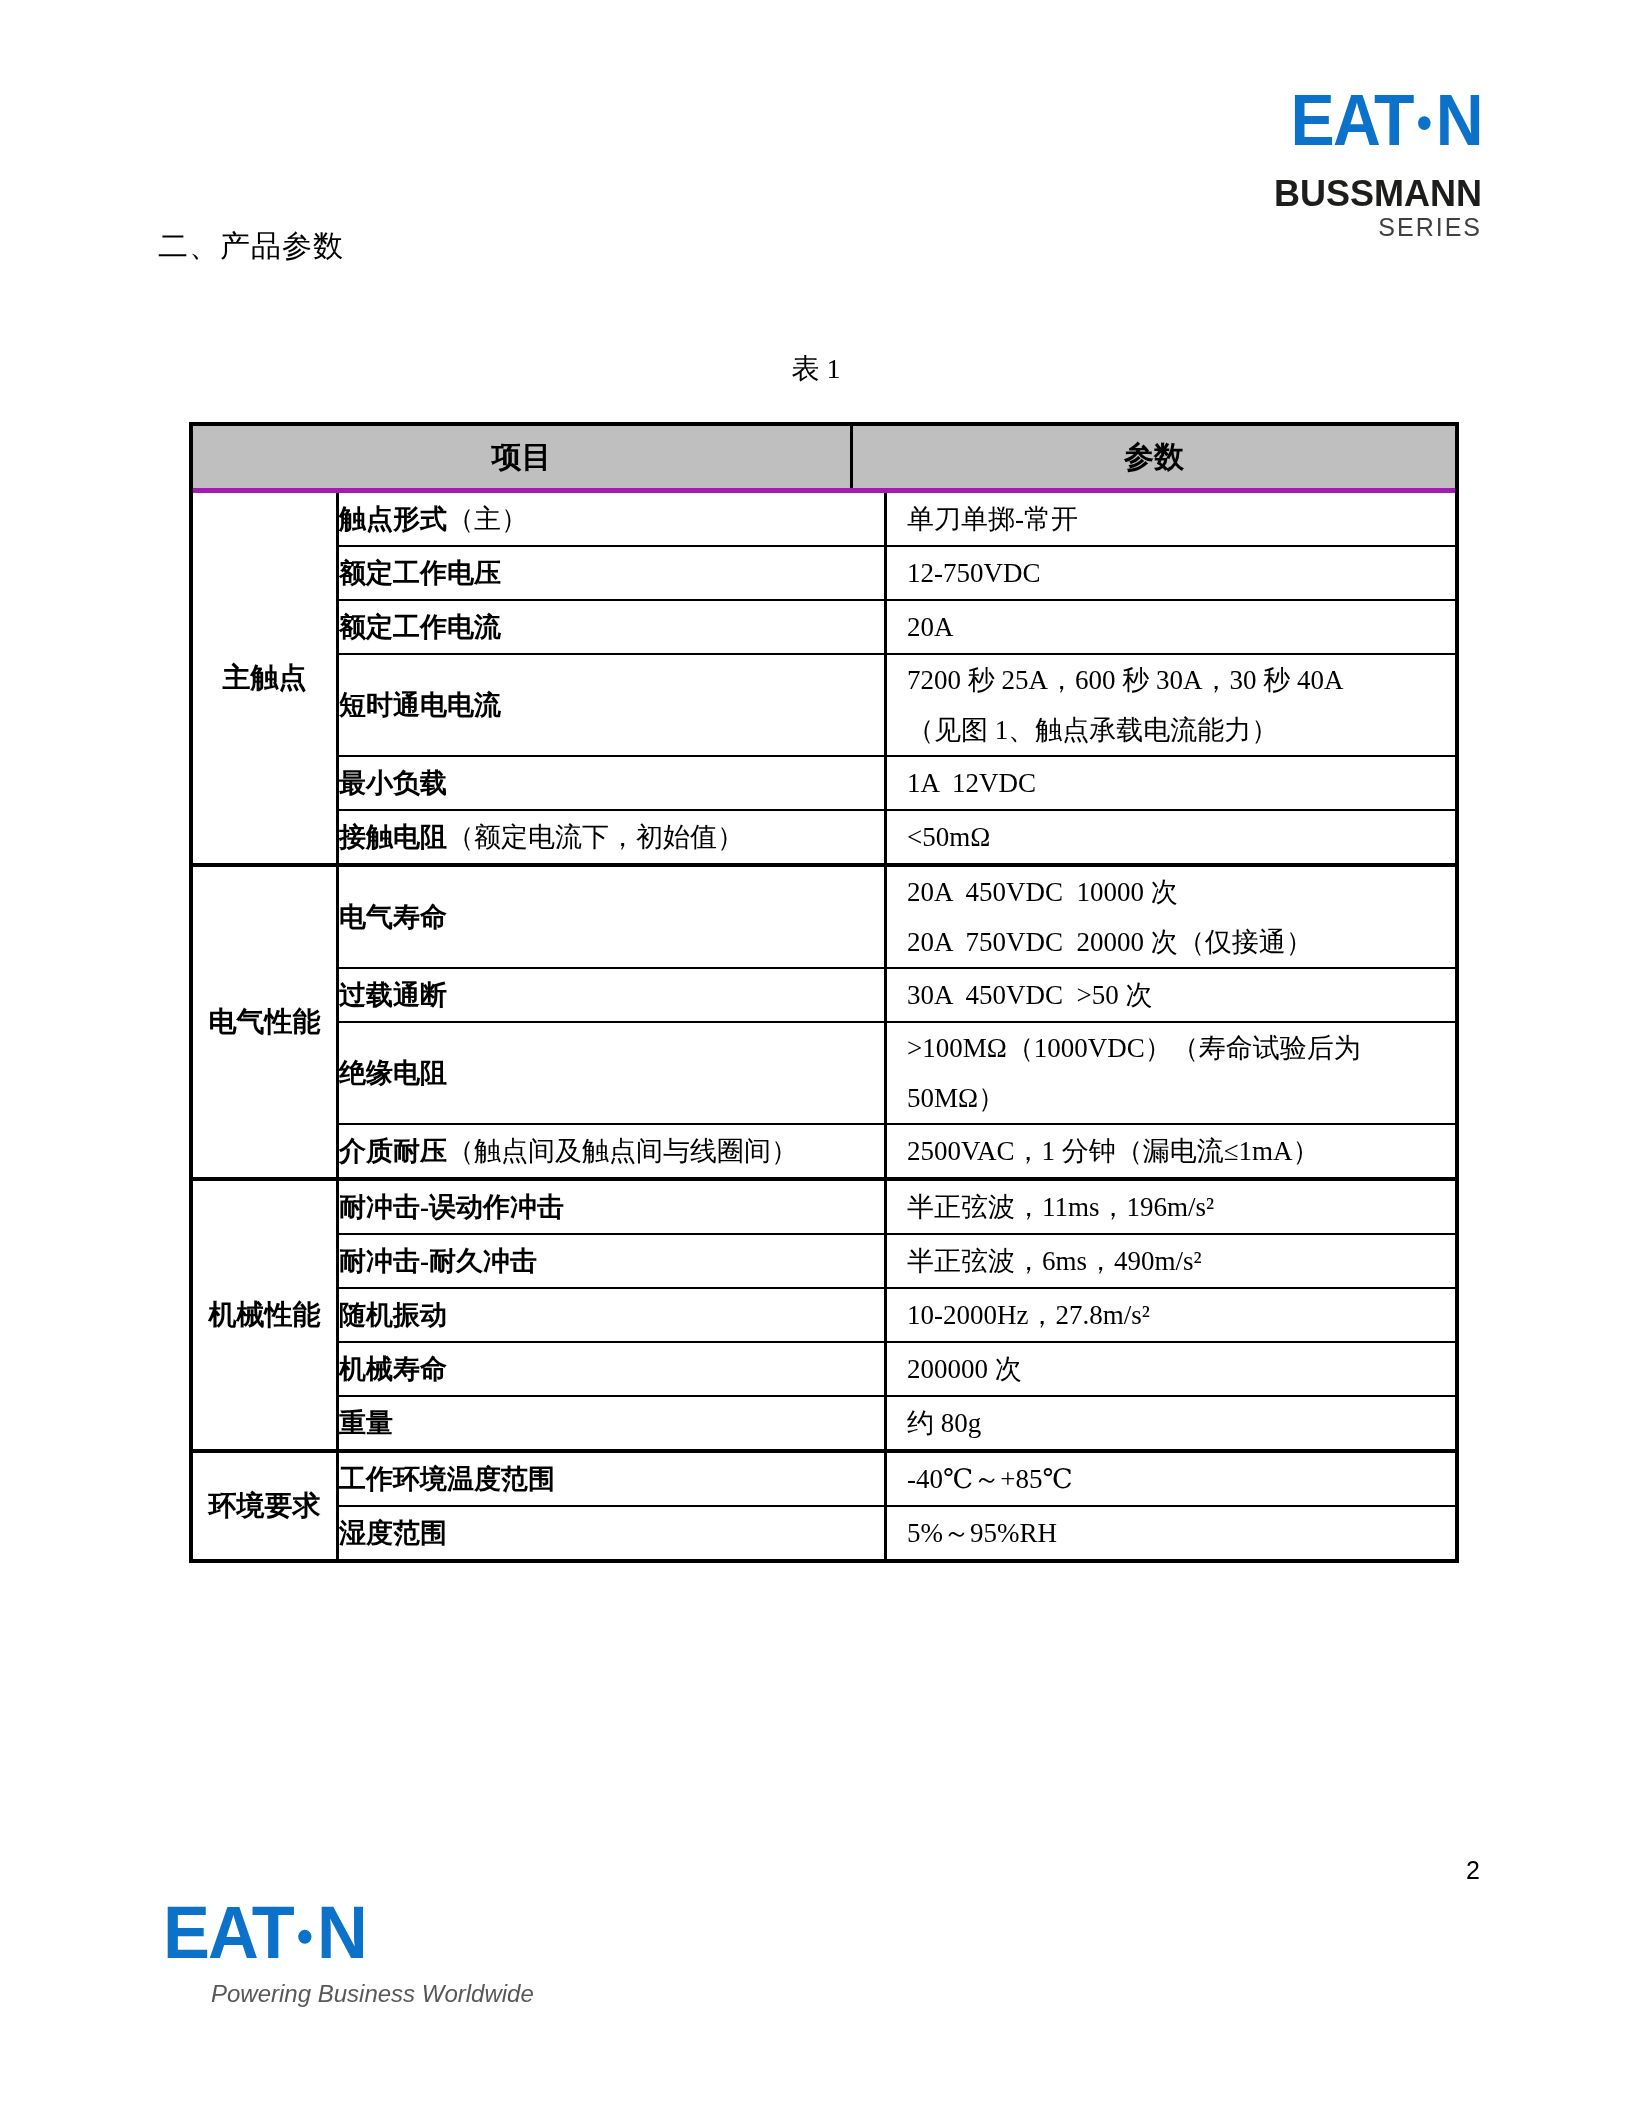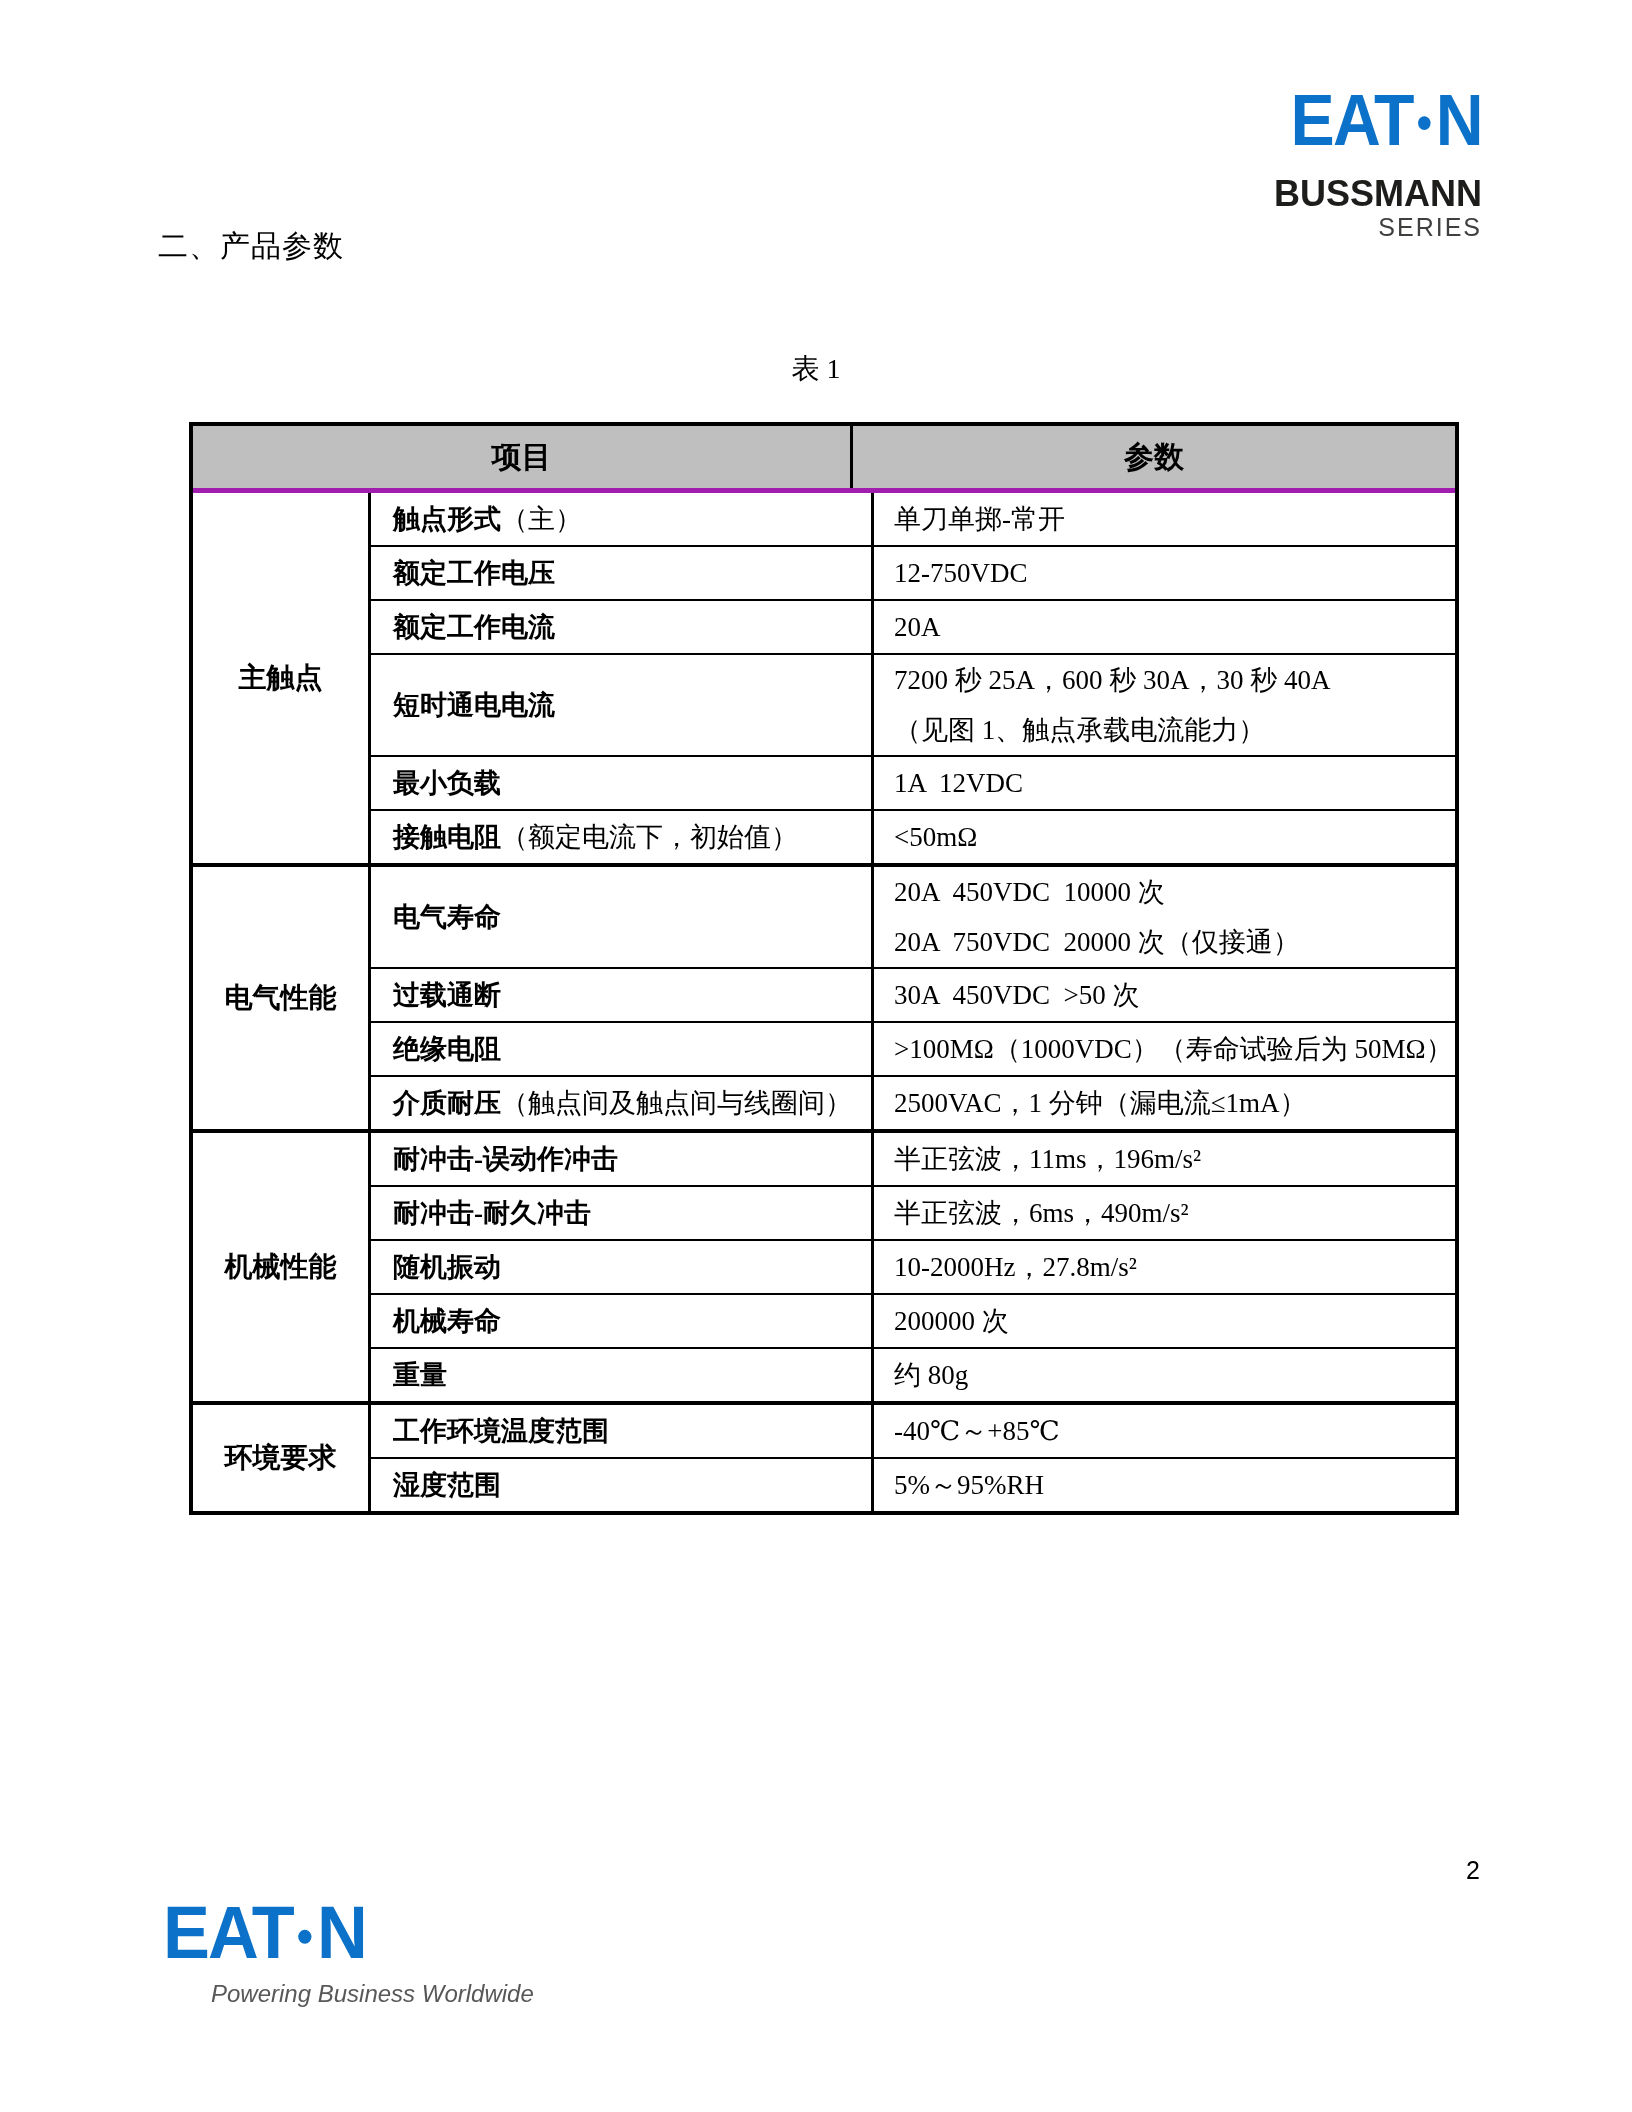--- a/index.html
+++ b/index.html
@@ -63,31 +63,31 @@
   .th{
     box-sizing:border-box; display:flex; align-items:center; justify-content:center;
     font-weight:bold; font-size:30px;
   }
   .th-item{ width:660px; border-right:3px solid #000; }
   .th-param{ flex:1; }
 
   .section{ display:flex; }
   .section + .section{ border-top:4px solid #000; }
   .group-cell{
-    box-sizing:border-box; width:178px; border-right:3px solid #000;
+    box-sizing:border-box; width:146px; border-right:3px solid #000;
     display:flex; align-items:center; justify-content:center;
     font-weight:bold; font-size:28px;
   }
   .rows{ flex:1; display:flex; flex-direction:column; }
   .row{ display:flex; }
   .row + .row{ border-top:2px solid #000; }
   .cell{
     box-sizing:border-box; display:flex; flex-direction:column; justify-content:center;
   }
-  .item-cell{ width:503px; border-right:3px solid #000; padding-left:22px; }
+  .item-cell{ width:548px; border-right:3px solid #000; }
   .param-cell{ flex:1; padding-left:20px; }
   .align-top .cell{ justify-content:flex-start; padding-top:4px; }
   .cell-line{ line-height:50px; white-space:pre-wrap; }
   .seg-bold{ font-weight:bold; }
   .seg{ font-weight:normal; }
 
   
   .brand-bottom{
     position:absolute; left:163px; top:1896px;
     display:flex; flex-direction:column; align-items:flex-start;

